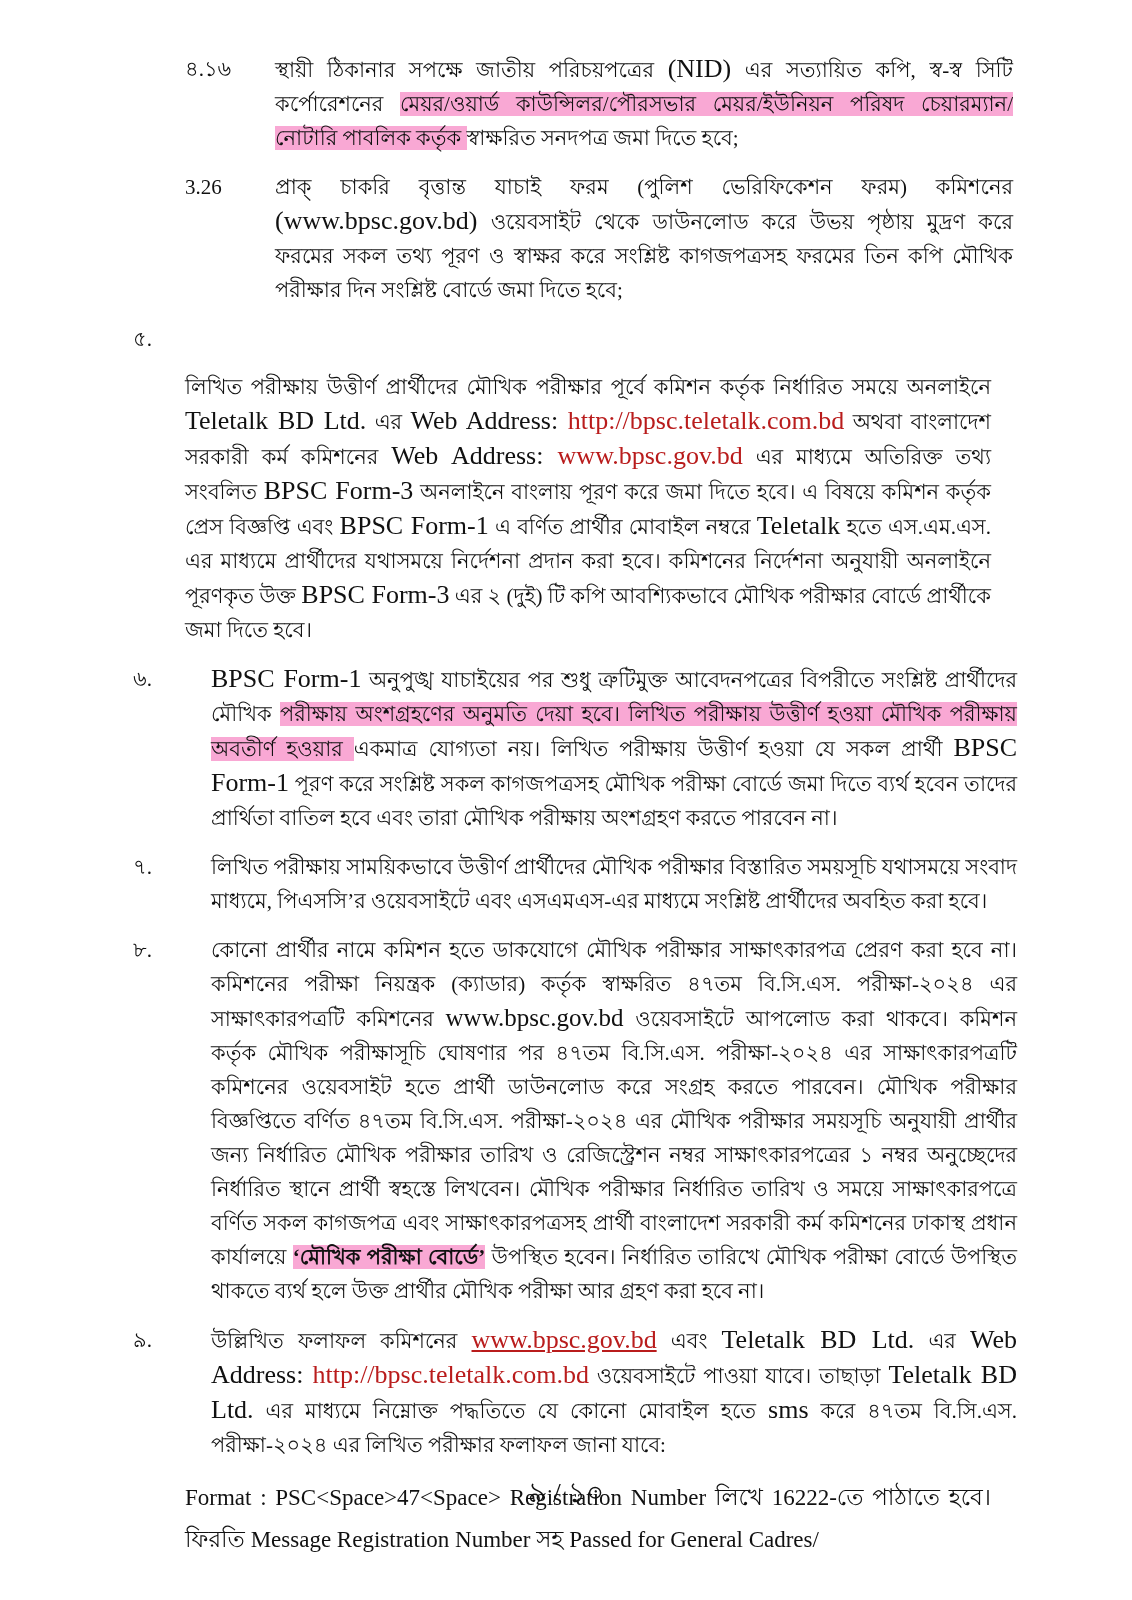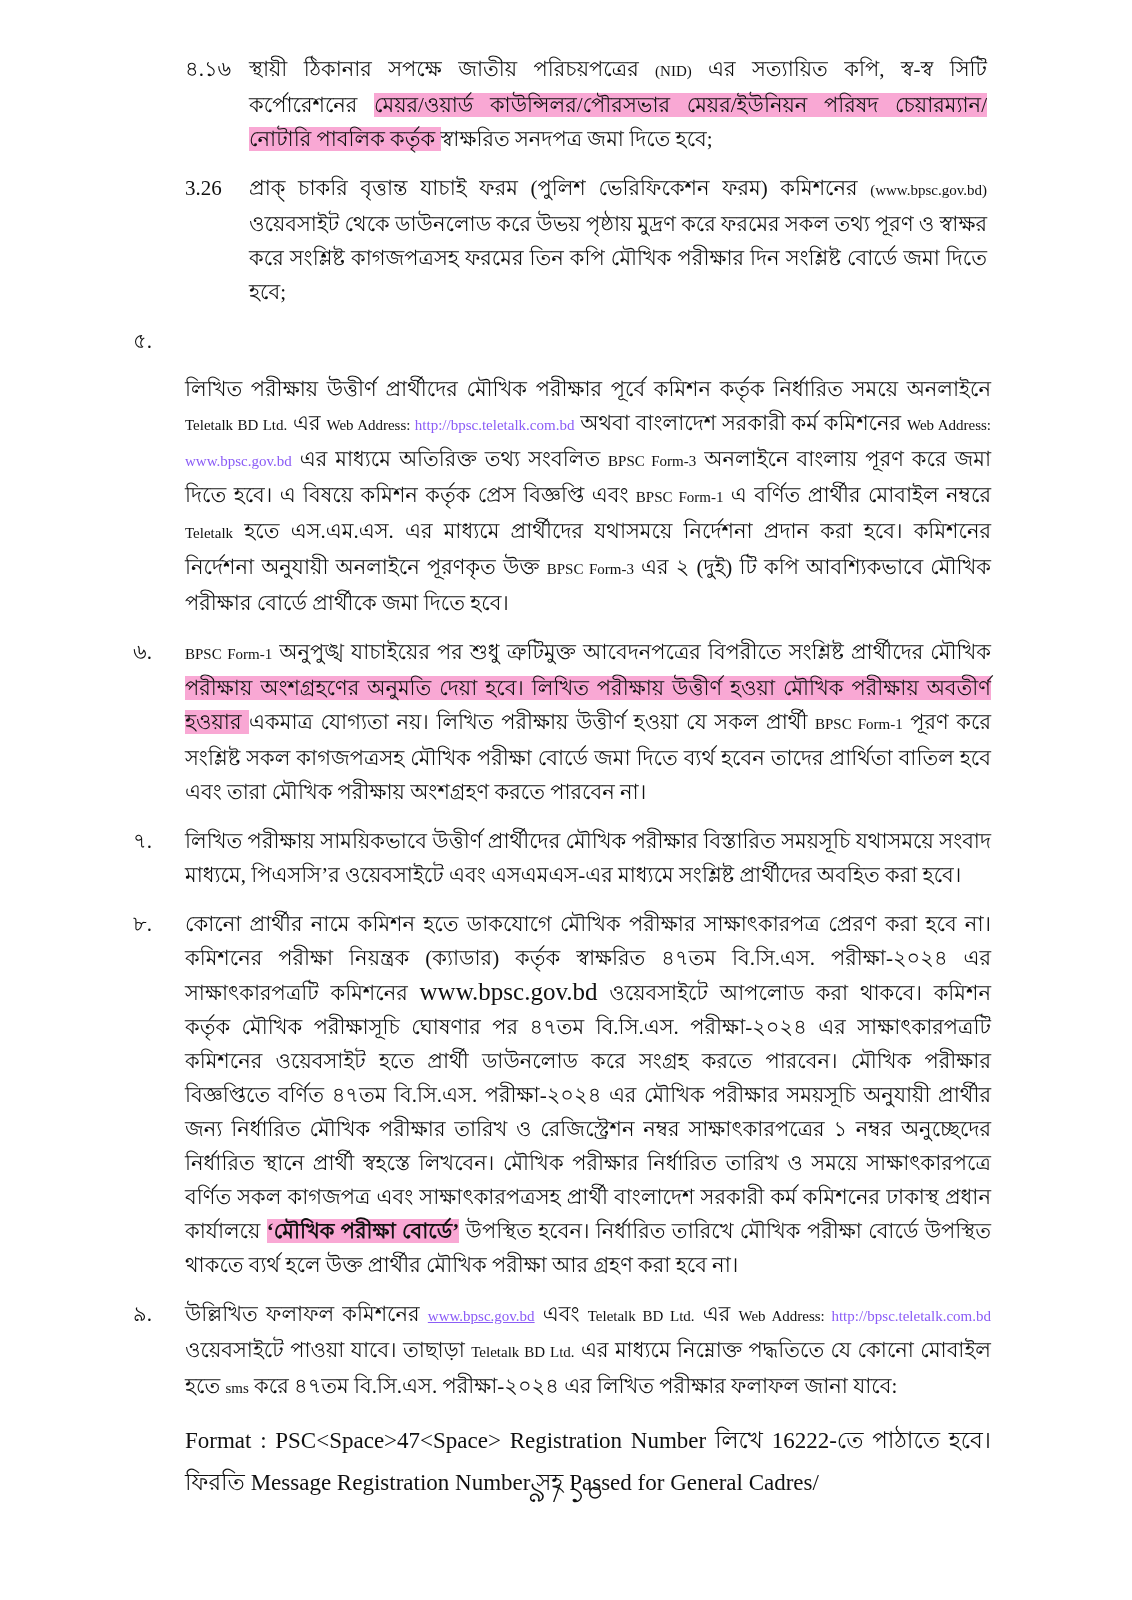--- a/index.html
+++ b/index.html
@@ -7,40 +7,40 @@
     position:relative;
     width:1132px;
     height:1600px;
     background:#ffffff;
     color:#111111;
     font-family:"Liberation Serif", serif;
     box-sizing:border-box;
     padding-top:52px;
     overflow:hidden;
   }
-  .row{display:flex;align-items:flex-start;margin-bottom:15px;}
+  .row{display:flex;align-items:flex-start;margin-bottom:15px;gap:26px;}
   
   .item4{padding-left:185px;}
   .item4 .num{flex:none;width:64px;font-size:21px;line-height:34px;}
   .item4 .txt{width:738px;}
   
   .sec{padding-left:133px;}
   .sec .num{flex:none;width:52px;font-size:21px;line-height:34px;}
   .sec .txt{width:806px;}
   .txt{
     font-size:21px;
     line-height:34px;
     text-align:justify;
     text-justify:inter-word;
   }
   .indent{margin-left:185px;width:806px;}
   .b{font-weight:bold;}
-  .lat{font-family:"Liberation Serif", serif;font-size:15px;}
+  .lat{font-family:"Liberation Serif", serif;font-size:26px;}
   .lat-big{font-family:"Liberation Serif", serif;font-size:25px;}
-  .link{color:#8b5cf6;}
+  .link{color:#b91c1c;}
   .u{text-decoration:underline;}
   .hl{background:#f9a8d4;}
   .sechead{margin-bottom:14px;}
   .sechead .txt{font-weight:bold;font-size:22px;}
   .gap-lg{margin-bottom:22px;}
   .fmt .txt{font-size:23px;line-height:42px;}
   .footer{
     position:absolute;
     left:0;
     bottom:82px;

